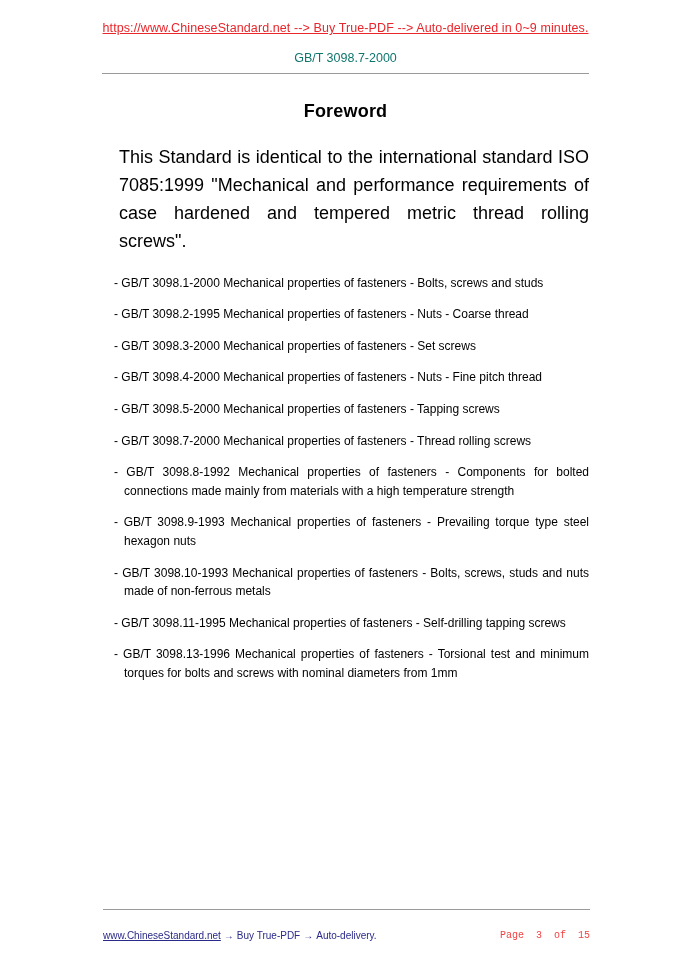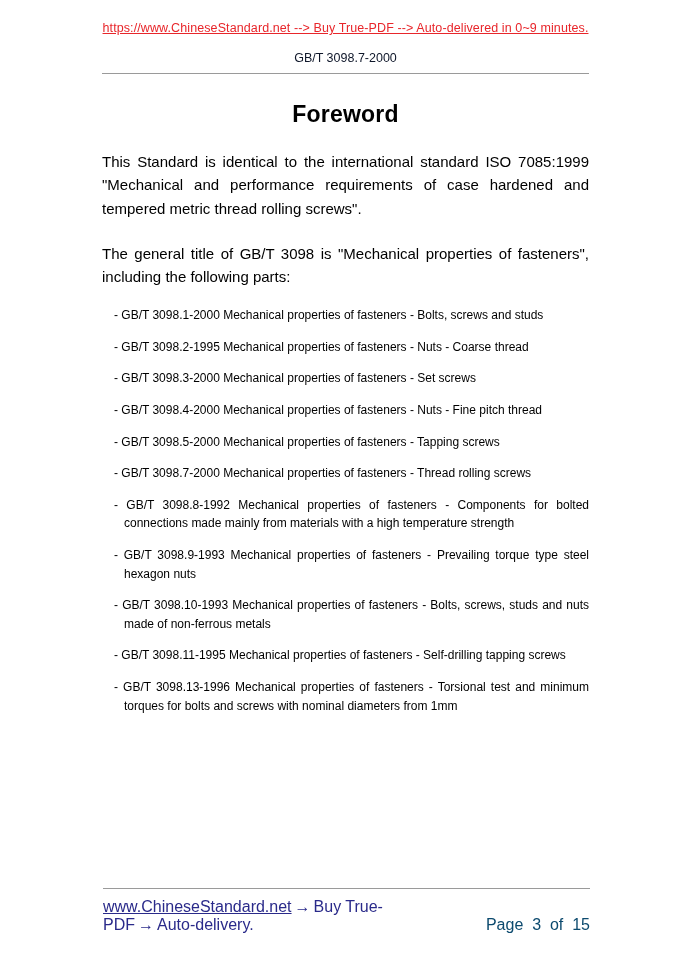--- a/index.html
+++ b/index.html
@@ -28,44 +28,44 @@
     padding-top: 21px;
     letter-spacing: 0.1px;
   }
   .promo .link {
     text-decoration: underline;
     color: #e8262b;
   }
   .std-code {
     text-align: center;
     font-size: 12.5px;
-    color: #0f172a;
+    color: #0f766e;
     margin-top: 16px;
   }
   .rule {
     width: 487px;
     margin: 8px auto 0 auto;
     border-top: 1px solid #9a9a9a;
   }
   .content {
     width: 487px;
     margin: 0 auto;
   }
   h1.foreword {
     text-align: center;
-    font-size: 23px;
+    font-size: 18px;
     font-weight: bold;
     margin: 27px 0 0 0;
     letter-spacing: 0.2px;
   }
   p.para {
-    font-size: 15px;
+    font-size: 18px;
     line-height: 1.55;
     text-align: justify;
-    margin: 22px 0 0 0;
+    margin: 22px 0 0 17px;
   }
   ul.parts {
     list-style: none;
     margin: 18px 0 0 0;
     padding: 0;
   }
   ul.parts li {
     font-size: 12px;
     line-height: 1.55;
     text-align: justify;
@@ -85,39 +85,40 @@
   }
   .footer-rule {
     width: 487px;
     margin: 0 auto;
     border-top: 1px solid #9a9a9a;
   }
   .footer-row {
     width: 487px;
     margin: 0 auto;
     display: flex;
-    align-items: flex-start;
+    align-items: center;
     justify-content: space-between;
-    font-size: 16px;
+    font-size: 10px;
     color: #2a2a8a;
     padding: 9px 0 28px 0;
   }
   .footer-left {
     color: #2a2a8a;
   }
   .footer-left .site {
     color: #2a2a8a;
     text-decoration: underline;
   }
   .footer-left .arrow {
     padding: 0 3px;
   }
   .footer-right {
-    color: #0c4a6e;
+    color: #ef4444;
     white-space: pre;
+    font-family: Liberation Mono, monospace;
   }
   .footer-right .num {
     font-weight: normal;
   }
 </style>
 </head>
 <body>
 
 <div class="page">
 
@@ -127,21 +128,20 @@
 
   <div class="std-code">GB/T 3098.7-2000</div>
 
   <div class="rule"></div>
 
   <div class="content">
 
     <h1 class="foreword">Foreword</h1>
 
     <p class="para">This Standard is identical to the international standard ISO 7085:1999 "Mechanical and performance requirements of case hardened and tempered metric thread rolling screws".</p>
-    <p class="para">The general title of GB/T 3098 is "Mechanical properties of fasteners", including the following parts:</p>
 
     <ul class="parts">
       <li>- GB/T 3098.1-2000 Mechanical properties of fasteners - Bolts, screws and studs</li>
       <li>- GB/T 3098.2-1995 Mechanical properties of fasteners - Nuts - Coarse thread</li>
       <li>- GB/T 3098.3-2000 Mechanical properties of fasteners - Set screws</li>
       <li>- GB/T 3098.4-2000 Mechanical properties of fasteners - Nuts - Fine pitch thread</li>
       <li>- GB/T 3098.5-2000 Mechanical properties of fasteners - Tapping screws</li>
       <li>- GB/T 3098.7-2000 Mechanical properties of fasteners - Thread rolling screws</li>
       <li>- GB/T 3098.8-1992 Mechanical properties of fasteners - Components for bolted connections made mainly from materials with a high temperature strength</li>
       <li>- GB/T 3098.9-1993 Mechanical properties of fasteners - Prevailing torque type steel hexagon nuts</li>

